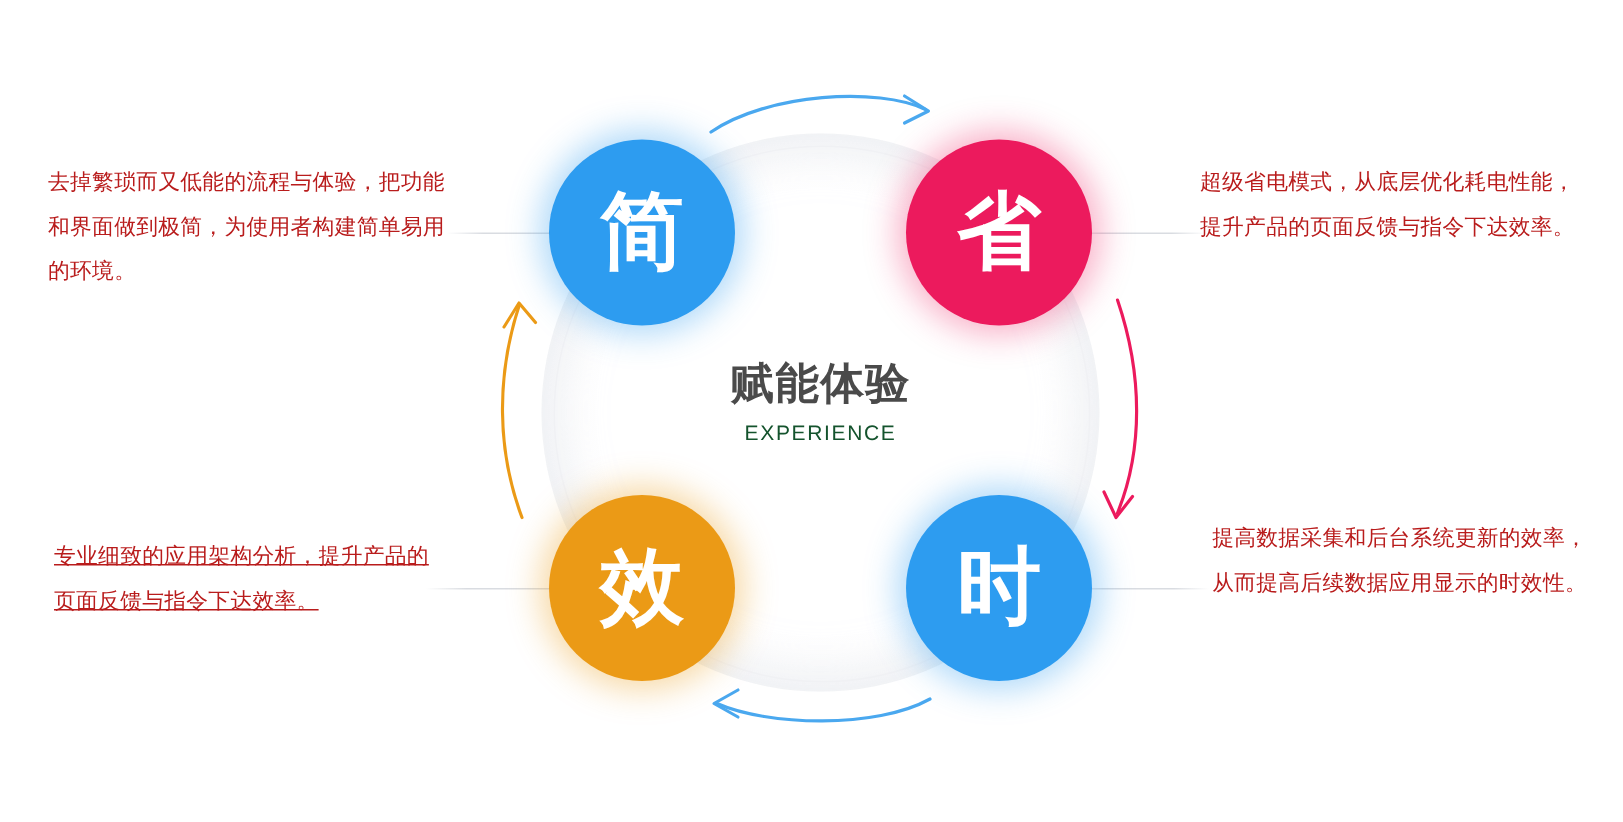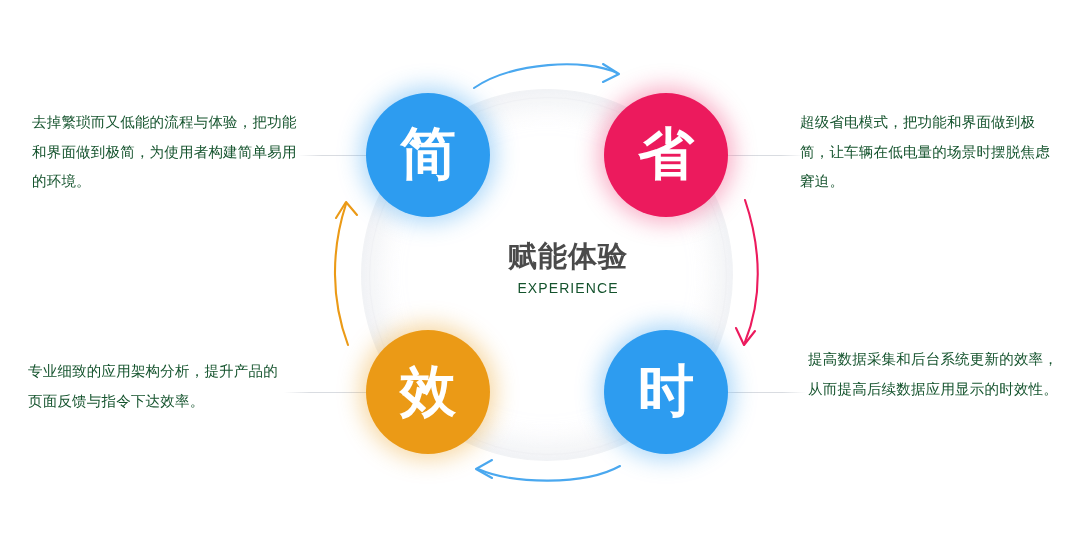--- a/index.html
+++ b/index.html
@@ -88,21 +88,21 @@
   }
   .bubble-shi {
     left: 604px; top: 330px;
     background: #2d9cf0;
     box-shadow: 0 0 22px 6px rgba(45,156,240,0.38);
   }
 
   
   .center-label {
     position: absolute;
-    left: 382px;
+    left: 361px;
     top: 240px;
     width: 372px;
     text-align: center;
   }
   .center-label .cn {
     font-size: 29px;
     font-weight: bold;
     color: #4a4a4a;
     letter-spacing: 1px;
     line-height: 1.15;
@@ -120,25 +120,25 @@
     left: 0; top: 0;
     width: 1082px; height: 548px;
     pointer-events: none;
   }
 
   
   .desc {
     position: absolute;
     font-size: 14.5px;
     line-height: 2.05;
-    color: #14532d;
+    color: #b91c1c;
     letter-spacing: 0.2px;
   }
   .desc-tl { left: 32px;  top: 108px; width: 266px; text-align: left; }
-  .desc-bl { left: 28px;  top: 357px; width: 258px; text-align: left; }
+  .desc-bl { left: 36px;  top: 357px; width: 258px; text-align: left; text-decoration: underline; }
   .desc-tr { left: 800px; top: 108px; width: 258px; text-align: left; }
   .desc-br { left: 800px; top: 345px; width: 258px; text-align: right; }
 </style>
 </head>
 <body>
 
 <div id="stage">
 
   <div class="center-ring"></div>
   <div class="center-ring-outline"></div>
@@ -184,16 +184,16 @@
     <span>时</span>
   </div>
 
   <div class="center-label">
     <div class="cn">赋能体验</div>
     <div class="en">EXPERIENCE</div>
   </div>
 
   <div class="desc desc-tl">去掉繁琐而又低能的流程与体验，把功能和界面做到极简，为使用者构建简单易用的环境。</div>
   <div class="desc desc-bl">专业细致的应用架构分析，提升产品的页面反馈与指令下达效率。</div>
-  <div class="desc desc-tr">超级省电模式，把功能和界面做到极简，让车辆在低电量的场景时摆脱焦虑窘迫。</div>
+  <div class="desc desc-tr">超级省电模式，从底层优化耗电性能，提升产品的页面反馈与指令下达效率。</div>
   <div class="desc desc-br">提高数据采集和后台系统更新的效率，从而提高后续数据应用显示的时效性。</div>
 
 </div>
 
 </body></html>

